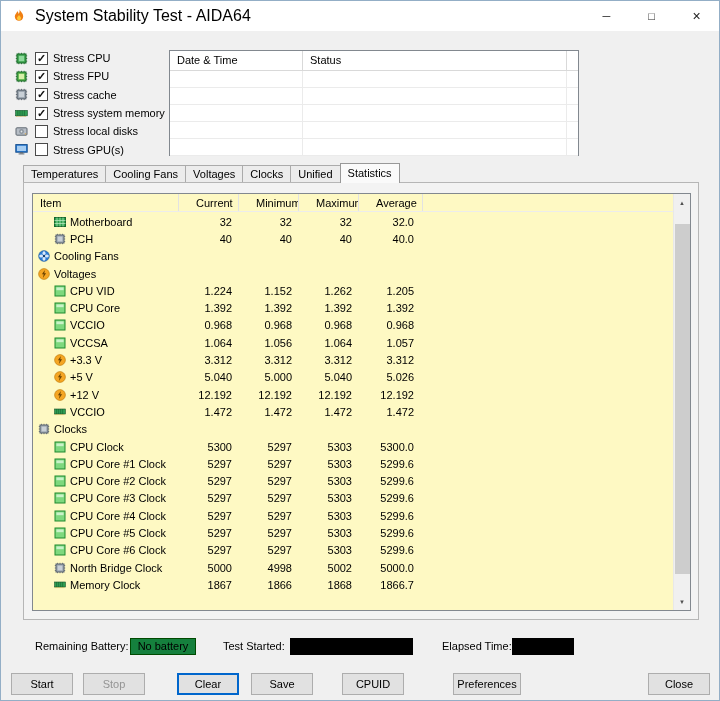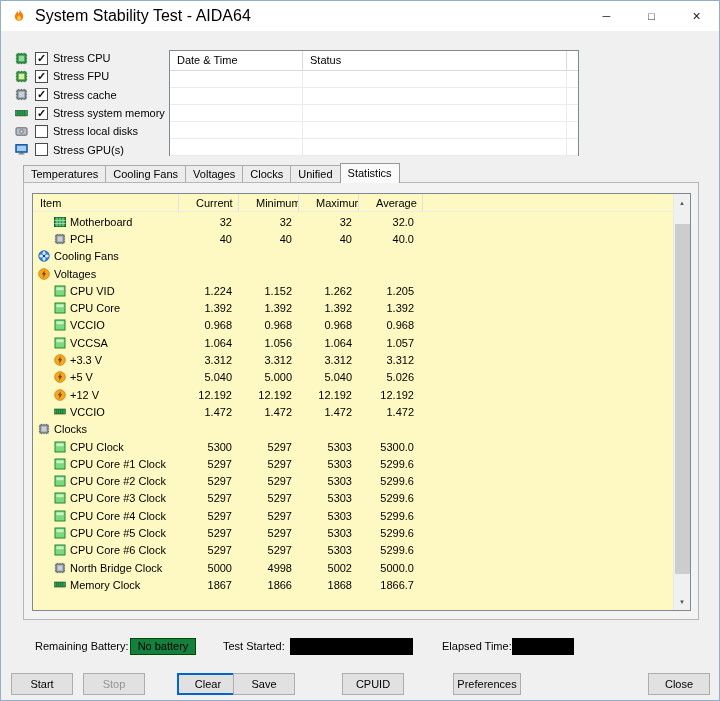--- a/index.html
+++ b/index.html
@@ -66,21 +66,21 @@
   .statusrow { position:absolute; left:4px; top:635px; width:100%; height:20px; }
   .lbl { position:absolute; top:4px; }
   .battery { position:absolute; left:125px; top:2px; width:66px; height:17px; background:#00c300; border:1px solid #004a00;
              text-align:center; line-height:15px; color:#000; }
   .blackbox { position:absolute; top:2px; height:17px; background:#000; }
   .blackbox.b1 { left:285px; width:123px; }
   .blackbox.b2 { left:507px; width:62px; }
   
   .btn { position:absolute; top:672px; width:62px; height:22px; background:#e1e1e1; border:1px solid #adadad;
          font-family:Liberation Sans, sans-serif; font-size:11px; color:#000; text-align:center; }
-  .btn-start { left:10px; } .btn-stop { left:82px; } .btn-clear { left:176px; } .btn-save { left:232px; }
+  .btn-start { left:10px; } .btn-stop { left:82px; } .btn-clear { left:176px; } .btn-save { left:250px; }
   .btn-cpuid { left:341px; } .btn-preferences { left:412px; width:68px;margin-left:40px; } .btn-close { left:647px; }
   .btn.disabled { color:#949494; }
   .btn.focused { border:2px solid #0066cc; }
 </style>
 </head>
 <body>
 
 <div class="window">
 
   <div class="titlebar">

